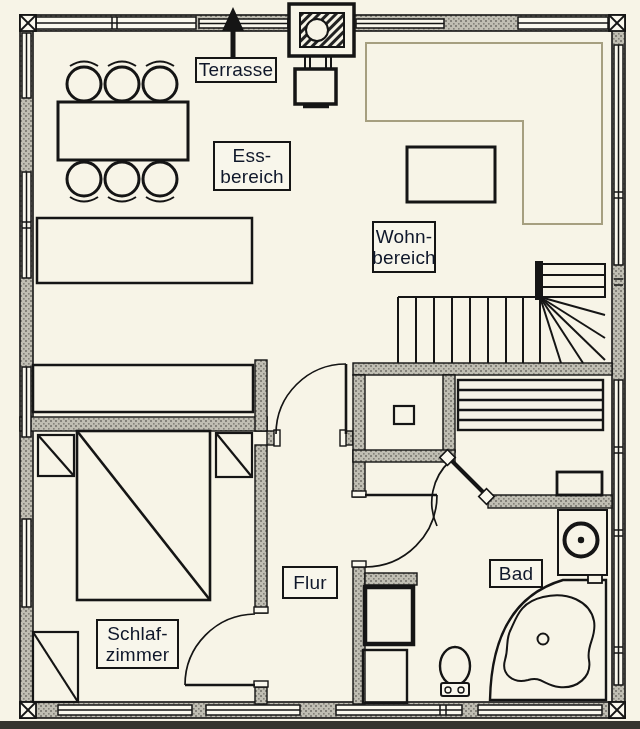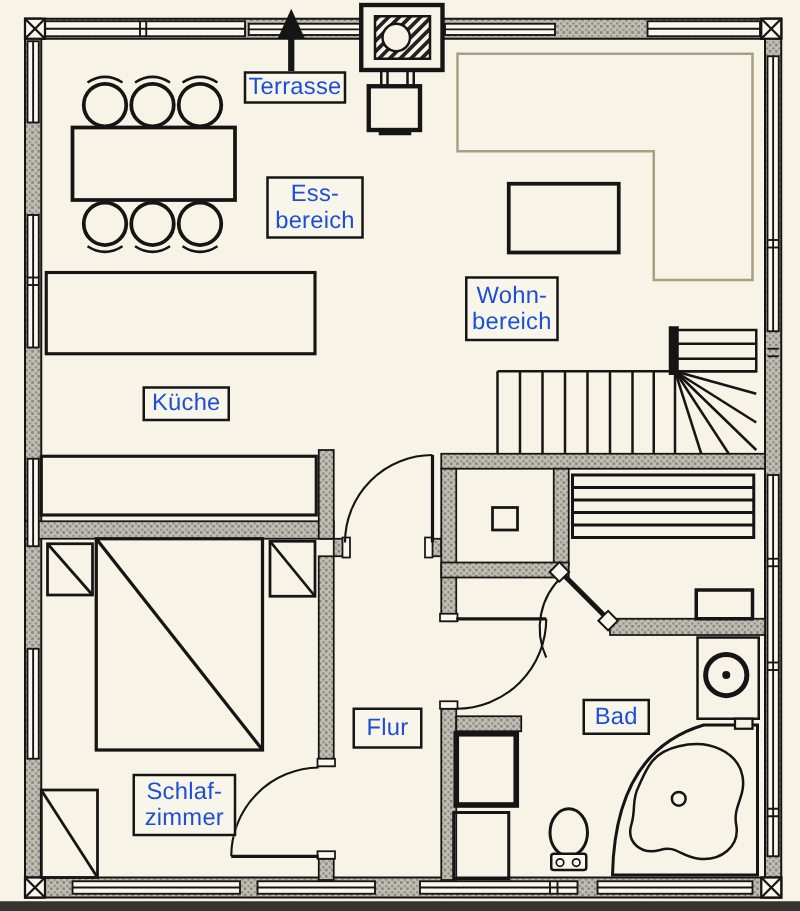--- a/index.html
+++ b/index.html
@@ -4,21 +4,21 @@
 <style>
   html,body{margin:0;padding:0;background:#e8e6da;}
   #stage{
     position:relative;width:640px;height:729px;overflow:hidden;
     background:#f7f4e7;
     font-family:"Liberation Sans", sans-serif;
   }
   #plan-svg{position:absolute;left:0;top:0;}
   .room-label{
     position:absolute;box-sizing:border-box;
-    border:2px solid #151515;background:#f8f6eb;color:#1d4ed8;
+    border:2px solid #151515;background:#f8f6eb;color:#0f172a;
     display:flex;flex-direction:column;align-items:center;justify-content:center;
     font-size:19px;line-height:1.12;letter-spacing:0.2px;white-space:nowrap;
   }
 </style>
 </head>
 <body>
 
 <div id="stage">
 
 <svg id="plan-svg" width="640" height="729" viewBox="0 0 640 729">
@@ -288,36 +288,33 @@
 
   <div class="room-label" style="left:195px;top:57px;width:82px;height:26px;">
     <span>Terrasse</span>
   </div>
 
   <div class="room-label" style="left:213px;top:141px;width:78px;height:50px;">
     <span>Ess-</span>
     <span>bereich</span>
   </div>
 
-  <div class="room-label" style="left:372px;top:221px;width:75px;height:52px;align-items:center;">
+  <div class="room-label" style="left:372px;top:221px;width:64px;height:52px;align-items:center;">
     <span>Wohn-</span>
     <span>bereich</span>
   </div>
 
-  <div class="room-label" style="left:114px;top:309px;width:70px;height:28px;">
-    <span>Küche</span>
-  </div>
-
-  <div class="room-label" style="left:96px;top:619px;width:83px;height:50px;margin-left:10px;">
+
+  <div class="room-label" style="left:96px;top:619px;width:83px;height:50px;">
     <span>Schlaf-</span>
     <span>zimmer</span>
   </div>
 
   <div class="room-label" style="left:282px;top:555px;width:56px;height:33px;margin-top:11px;">
     <span>Flur</span>
   </div>
 
 
-  <div class="room-label" style="left:466px;top:559px;width:54px;height:29px;">
+  <div class="room-label" style="left:489px;top:559px;width:54px;height:29px;">
     <span>Bad</span>
   </div>
 
 </div>
 
 </body></html>

